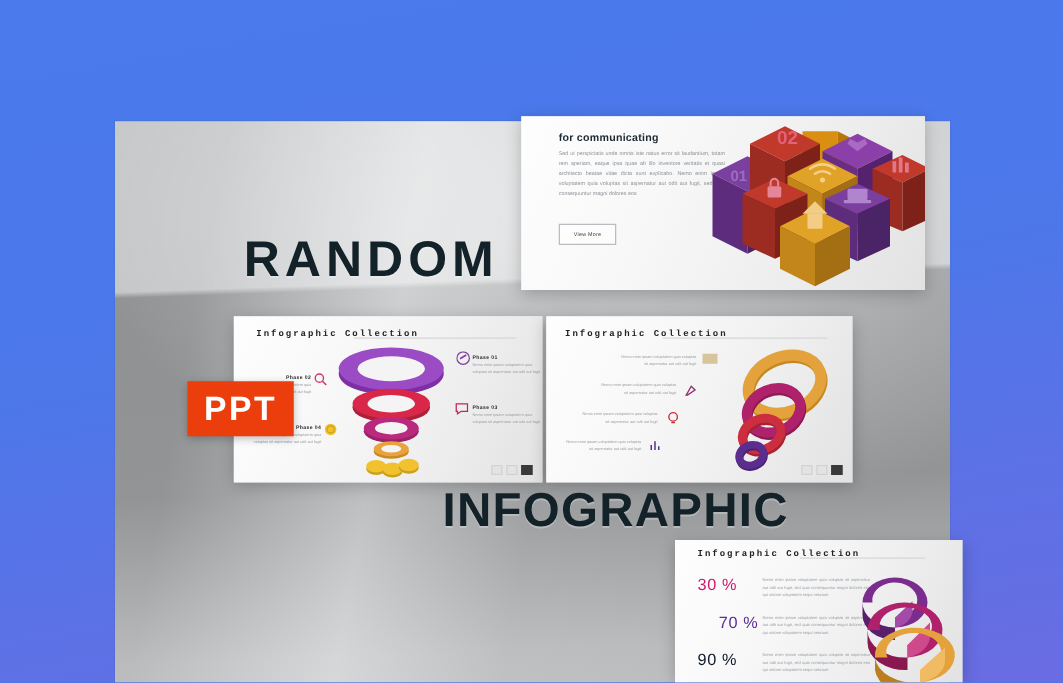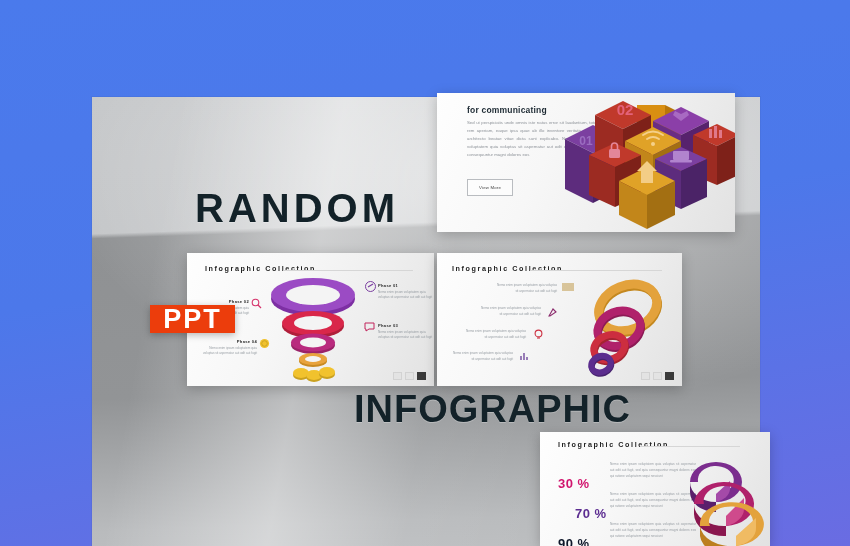--- a/index.html
+++ b/index.html
@@ -41,26 +41,26 @@
   
   .slide{
     position:absolute;background:#f2f2f2;overflow:hidden;
     box-shadow:0 3px 12px rgba(0,0,0,0.22);
   }
   .slide-bg{
     position:absolute;inset:0;
     background:linear-gradient(115deg,#fefefe 0%,#f7f7f7 38%,#eeeeee 68%,#e2e2e2 100%);
   }
   .slide-title{
-    position:absolute;font-weight:bold;color:#232323;letter-spacing:1.6px;
+    position:absolute;font-weight:bold;color:#232323;letter-spacing:1.6px;font-family:Liberation Mono, monospace;
   }
   .rule{position:absolute;height:1px;background:#d6d6d6;}
 
   
-  #slide-comm{left:437px;top:93px;width:298px;height:139px;}
+  #slide-comm{left:417px;top:93px;width:323px;height:139px;}
   #slide-comm .heading{position:absolute;left:30px;top:12px;font-size:8.5px;font-weight:bold;color:#1d2a33;letter-spacing:.2px;}
   #slide-comm .body{position:absolute;left:30px;top:26px;width:133px;font-size:4.3px;line-height:1.85;color:#8d9298;text-align:justify;}
   #slide-comm .viewmore{
     position:absolute;left:30px;top:86px;width:44px;height:15px;border:1px solid #b9bcc0;background:rgba(255,255,255,.55);
     display:flex;align-items:center;justify-content:center;font-size:4.3px;color:#444;letter-spacing:.2px;
   }
   .boxes{position:absolute;right:-4px;top:6px;width:186px;height:132px;}
 
   
   #slide-funnel{left:187px;top:253px;width:247px;height:133px;}
@@ -76,26 +76,26 @@
   #slide-rings{left:437px;top:253px;width:245px;height:133px;}
   #slide-rings .slide-title{left:15px;top:11px;font-size:7.2px;}
   #slide-rings .rule{left:93px;top:17px;width:132px;}
   .rline{position:absolute;text-align:right;font-size:3.1px;line-height:1.8;color:#9aa0a6;width:62px;}
 
   
   #slide-pct{left:540px;top:432px;width:230px;height:114px;}
   #slide-pct .slide-title{left:18px;top:8px;font-size:7.2px;}
   #slide-pct .rule{left:100px;top:14px;width:100px;}
   .pctrow{position:absolute;left:18px;width:190px;height:28px;}
-  .pctnum{position:absolute;left:0;top:16px;font-size:13px;font-weight:bold;letter-spacing:.5px;}
+  .pctnum{position:absolute;left:0;top:0;font-size:13px;font-weight:normal;letter-spacing:.5px;}
   .pcttxt{position:absolute;left:52px;top:2px;width:86px;font-size:3.2px;line-height:1.85;color:#9aa0a6;text-align:justify;}
 
   
   #ppt-badge{
-    position:absolute;left:150px;top:305px;width:85px;height:28px;background:#ec3d0c;
+    position:absolute;left:150px;top:305px;width:85px;height:44px;background:#ec3d0c;
     display:flex;align-items:center;justify-content:center;
     color:#ffffff;font-size:27px;font-weight:bold;letter-spacing:2px;
     box-shadow:0 2px 7px rgba(0,0,0,.28);
   }
 
   
   .pips{position:absolute;right:8px;bottom:6px;display:flex;gap:3px;align-items:center;}
   .pip{width:7px;height:6px;background:#e3e3e3;border:1px solid #d2d2d2;}
   .pip.on{background:#3a3a3a;border-color:#3a3a3a;}
 </style>

